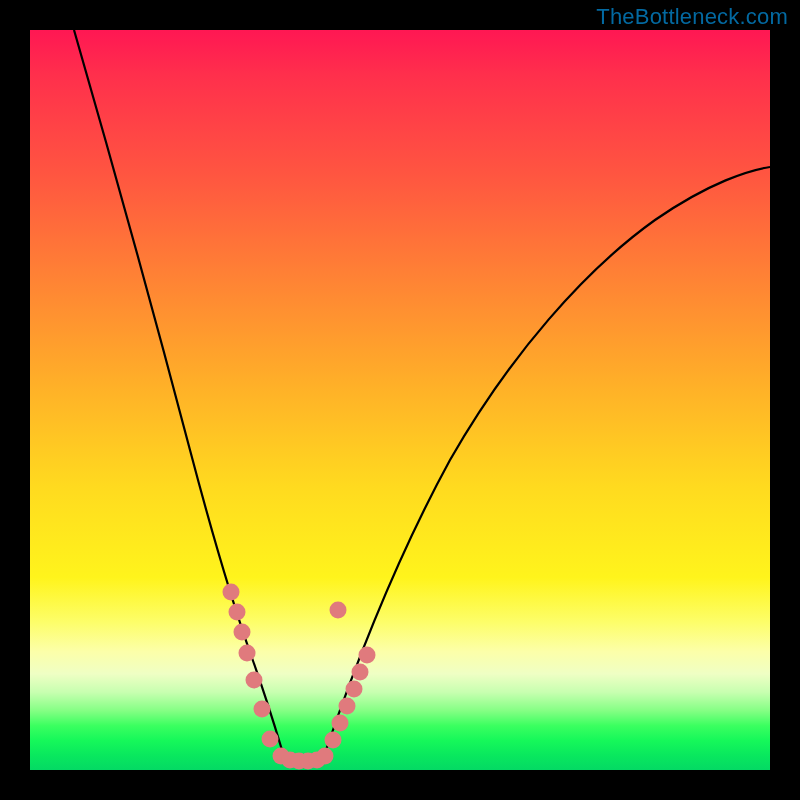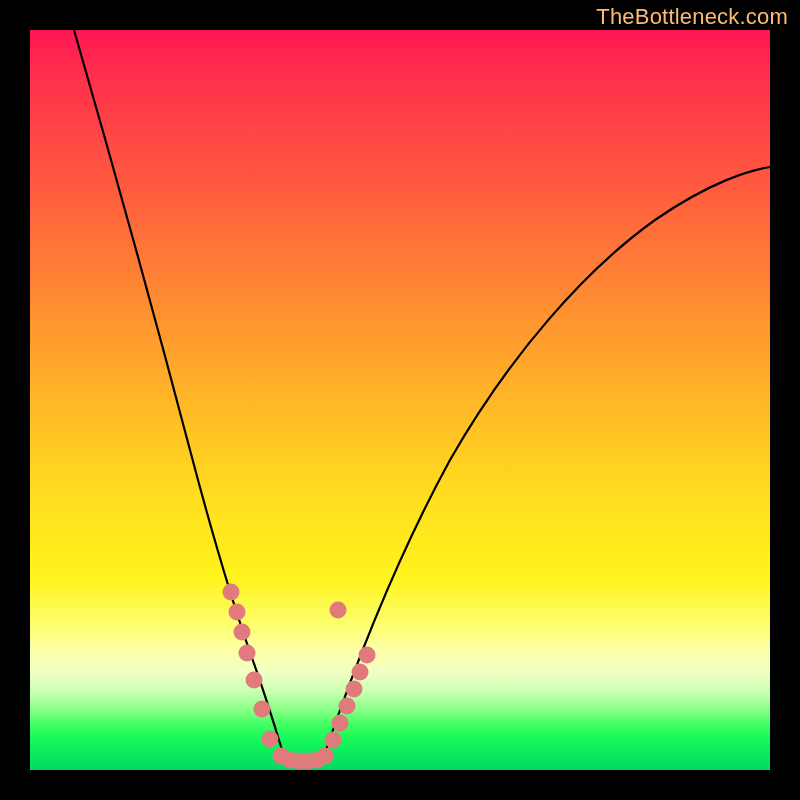--- a/index.html
+++ b/index.html
@@ -14,21 +14,21 @@
   .stage {
     position: relative;
     width: 800px;
     height: 800px;
     background: #000;
   }
   .watermark {
     position: absolute;
     top: 4px;
     right: 12px;
-    color: #fdba74;
+    color: #0369a1;
     font-size: 22px;
     font-weight: 500;
     letter-spacing: 0.2px;
     z-index: 10;
     user-select: none;
   }
   .plot-frame {
     position: absolute;
     left: 30px;
     top: 30px;

